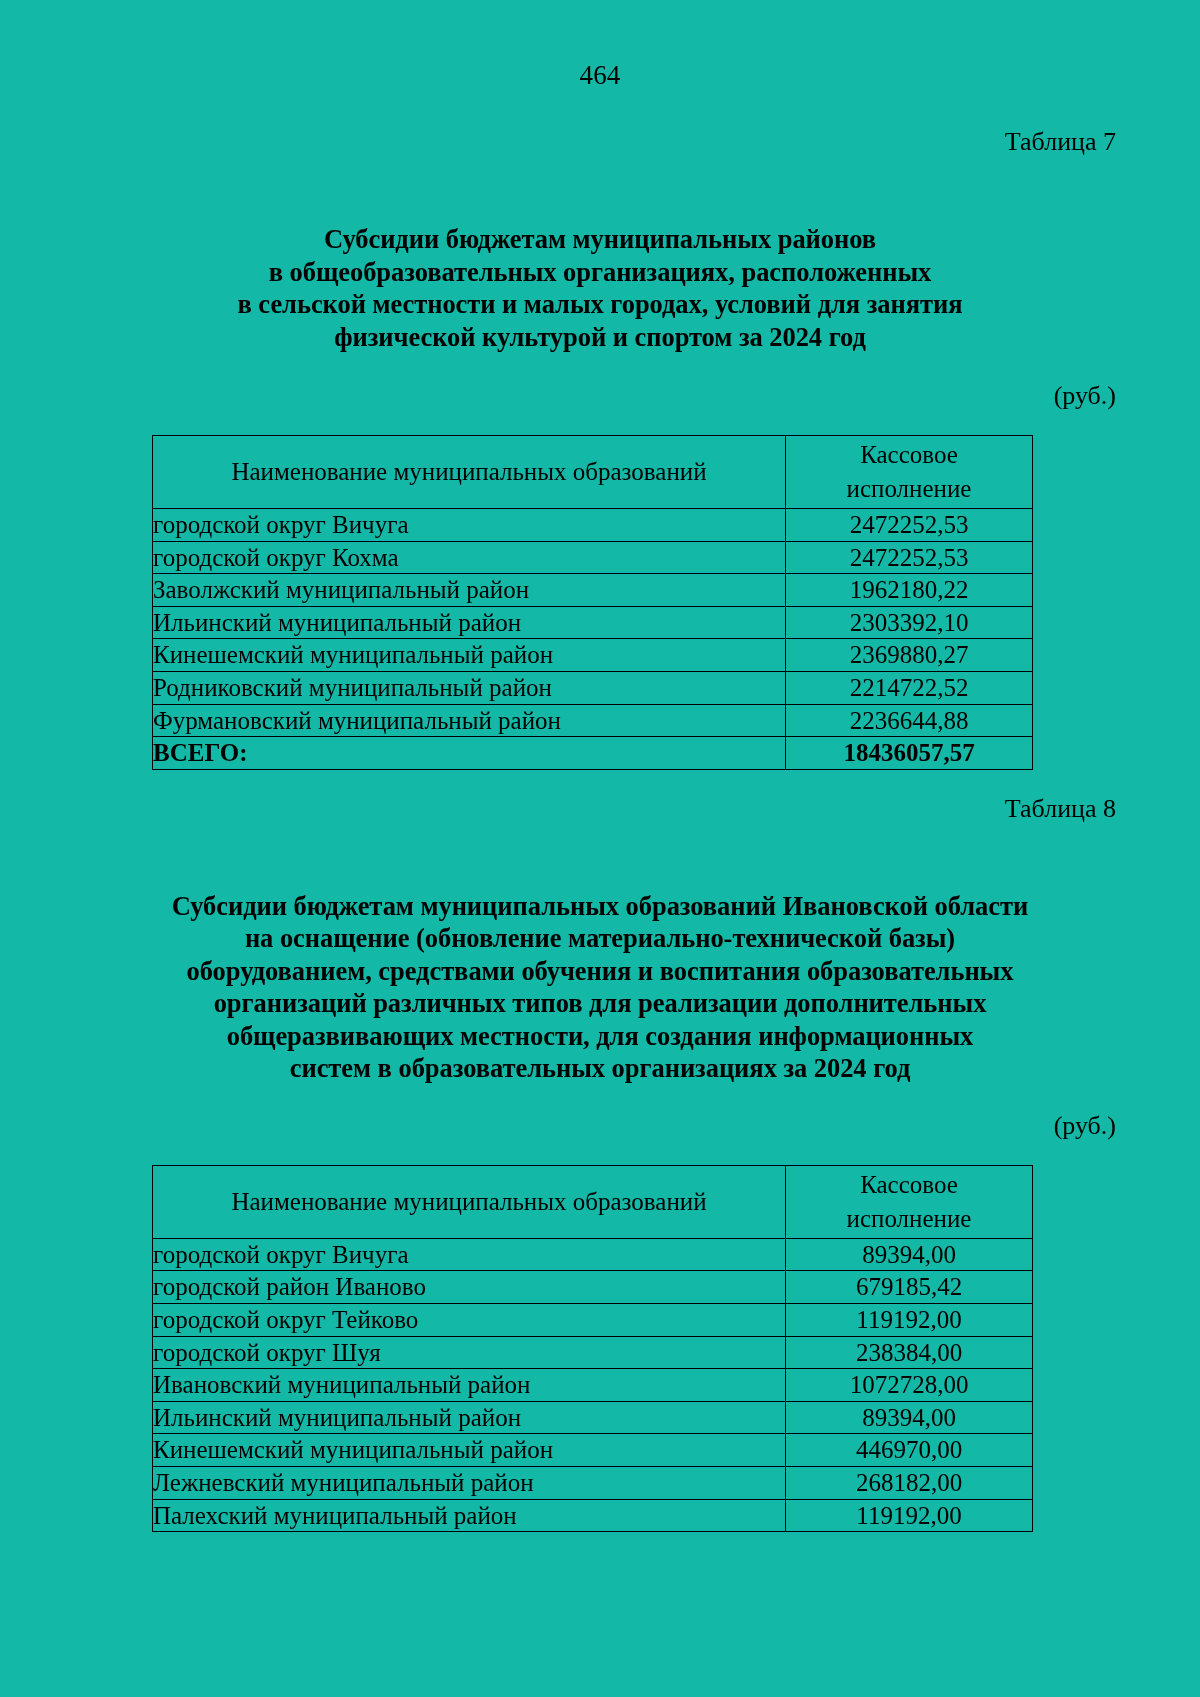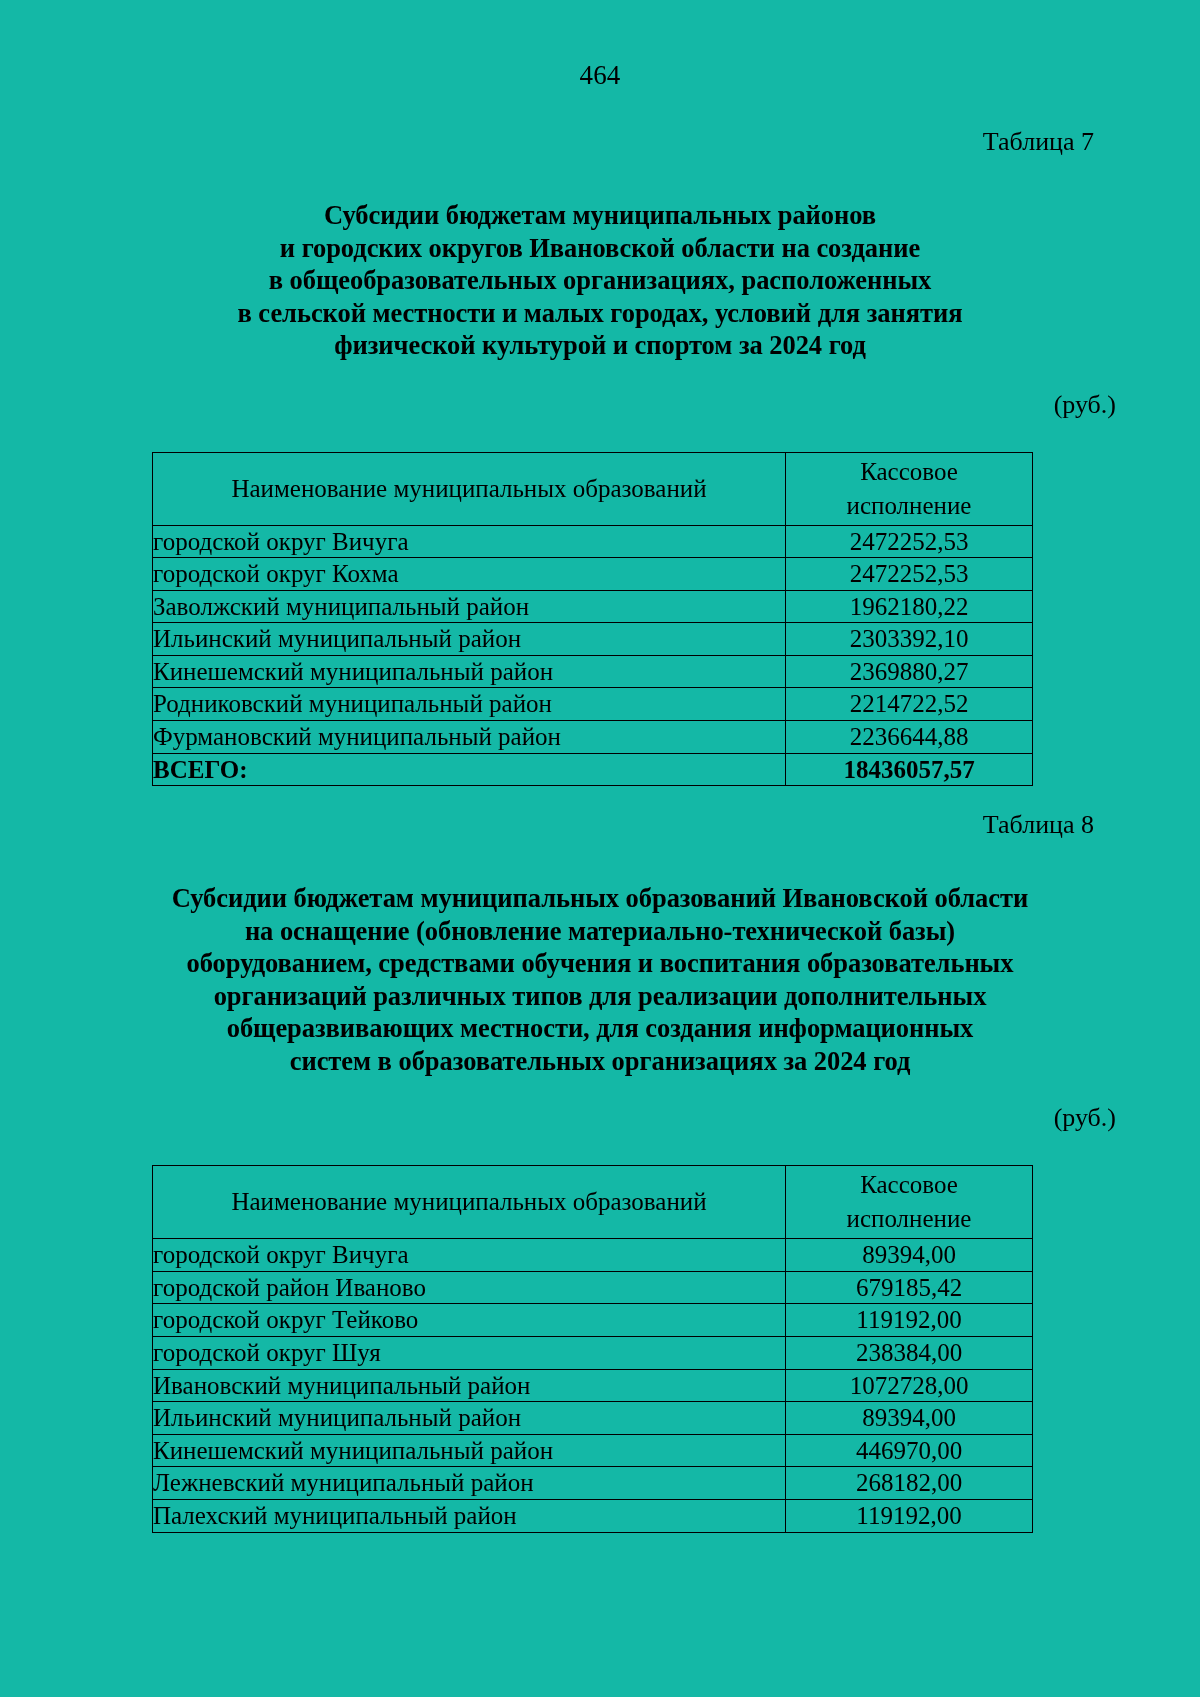--- a/index.html
+++ b/index.html
@@ -23,48 +23,49 @@
     text-align: center;
     font-size: 27px;
     line-height: 1;
     padding-top: 62px;
     letter-spacing: 0.2px;
   }
 
   .table-label {
     text-align: right;
     font-size: 26px;
-    padding-right: 106px;
+    padding-right: 84px;
     line-height: 1;
   }
 
   .doc-title {
     text-align: center;
     font-weight: bold;
     font-size: 26.5px;
     line-height: 32.5px;
     padding: 0 83px;
     letter-spacing: -0.05px;
+    margin-top: 24px;
   }
   .doc-title .tline {
     display: block;
     white-space: nowrap;
   }
 
   .units {
     text-align: right;
     font-size: 26px;
     padding-right: 84px;
     line-height: 1;
   }
 
   table.data {
     border-collapse: collapse;
     width: 880px;
-    margin: 16px 0 0 152px;
+    margin: 8px 0 0 152px;
     table-layout: fixed;
     font-size: 25px;
   }
   table.data td,
   table.data th {
     border: 1.6px solid #000000;
     padding: 0;
     vertical-align: middle;
     font-weight: normal;
   }
@@ -119,21 +120,20 @@
   <div class="page-number">464</div>
 
   <div class="gap-a"></div>
 
   <div class="table-label">Таблица 7</div>
 
   <div class="gap-e"></div>
 
   <div class="doc-title">
     <span class="tline">Субсидии бюджетам муниципальных районов</span>
-    <span class="tline">и городских округов Ивановской области на создание</span>
     <span class="tline">в общеобразовательных организациях, расположенных</span>
     <span class="tline">в сельской местности и малых городах, условий для занятия</span>
     <span class="tline">физической культурой и спортом за 2024 год</span>
   </div>
 
   <div class="gap-d"></div>
 
   <div class="units">(руб.)</div>
 
   <div class="gap-c"></div>

